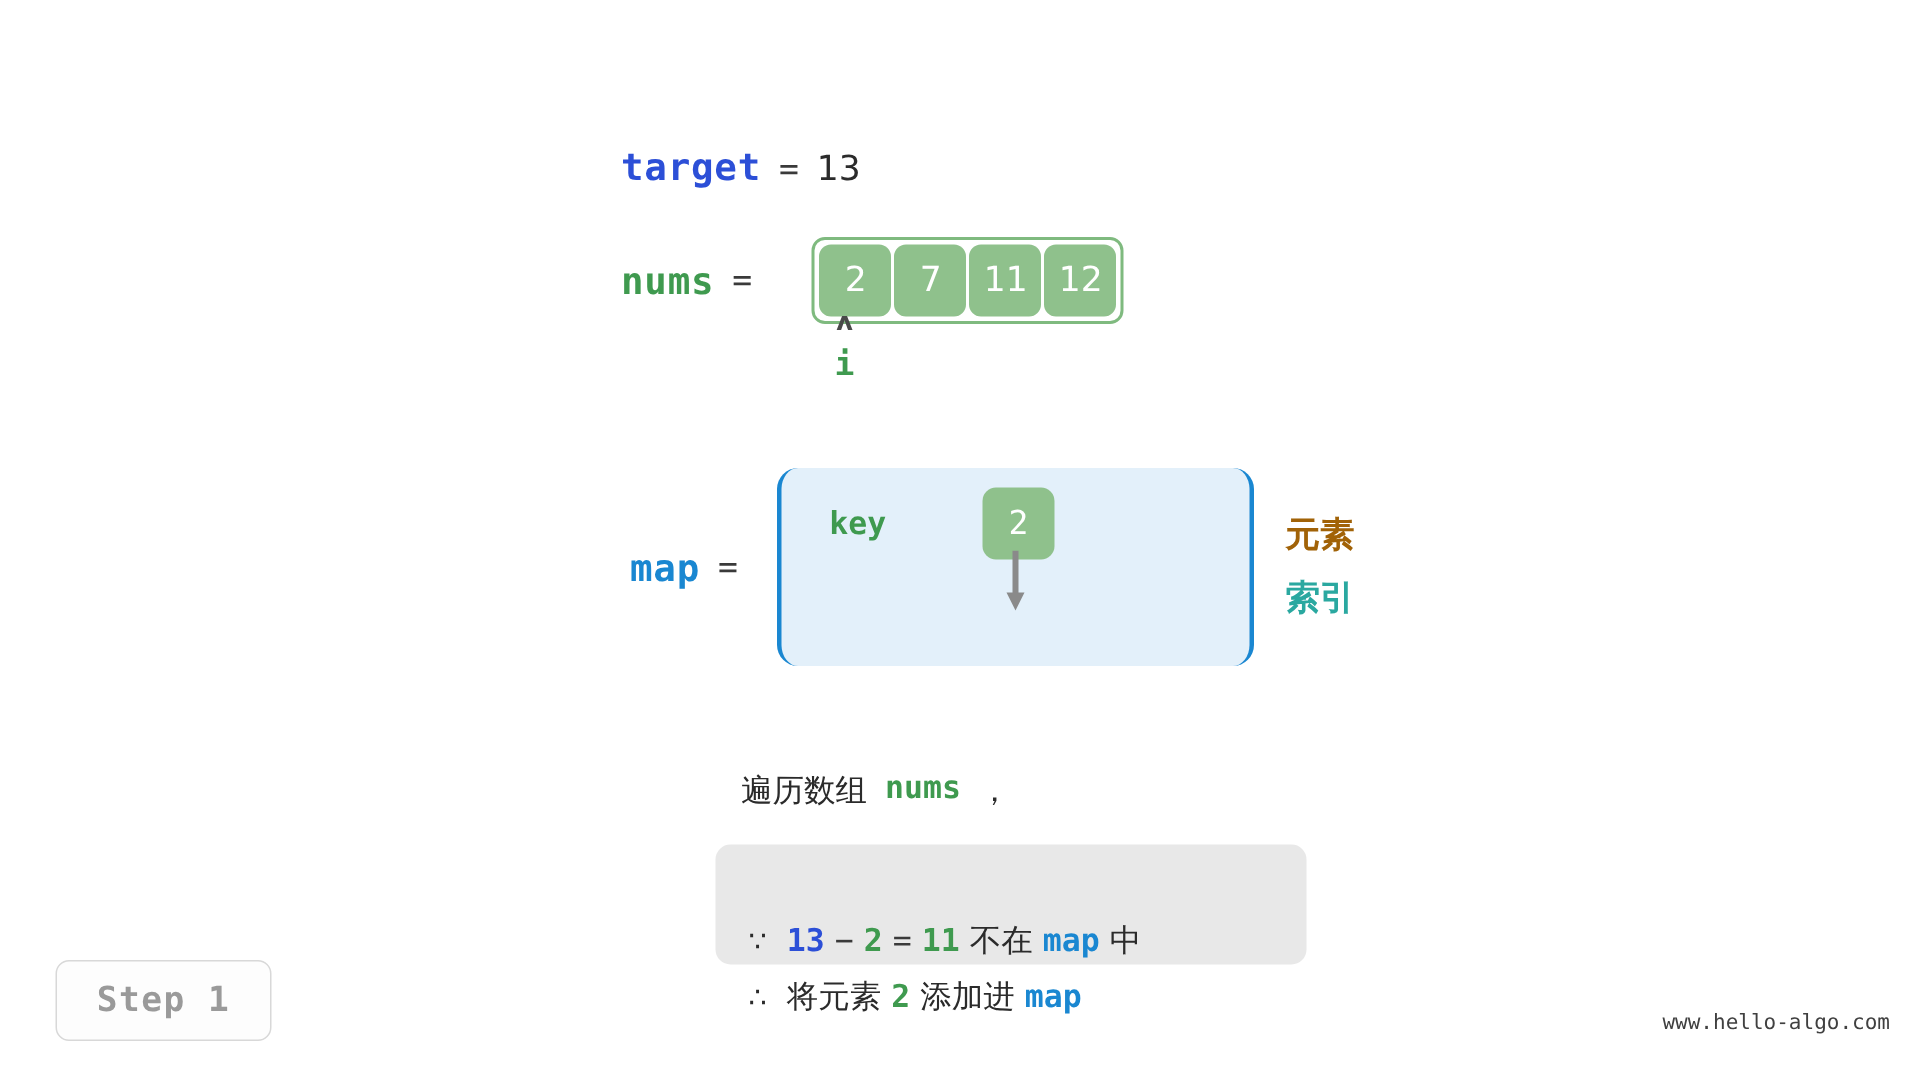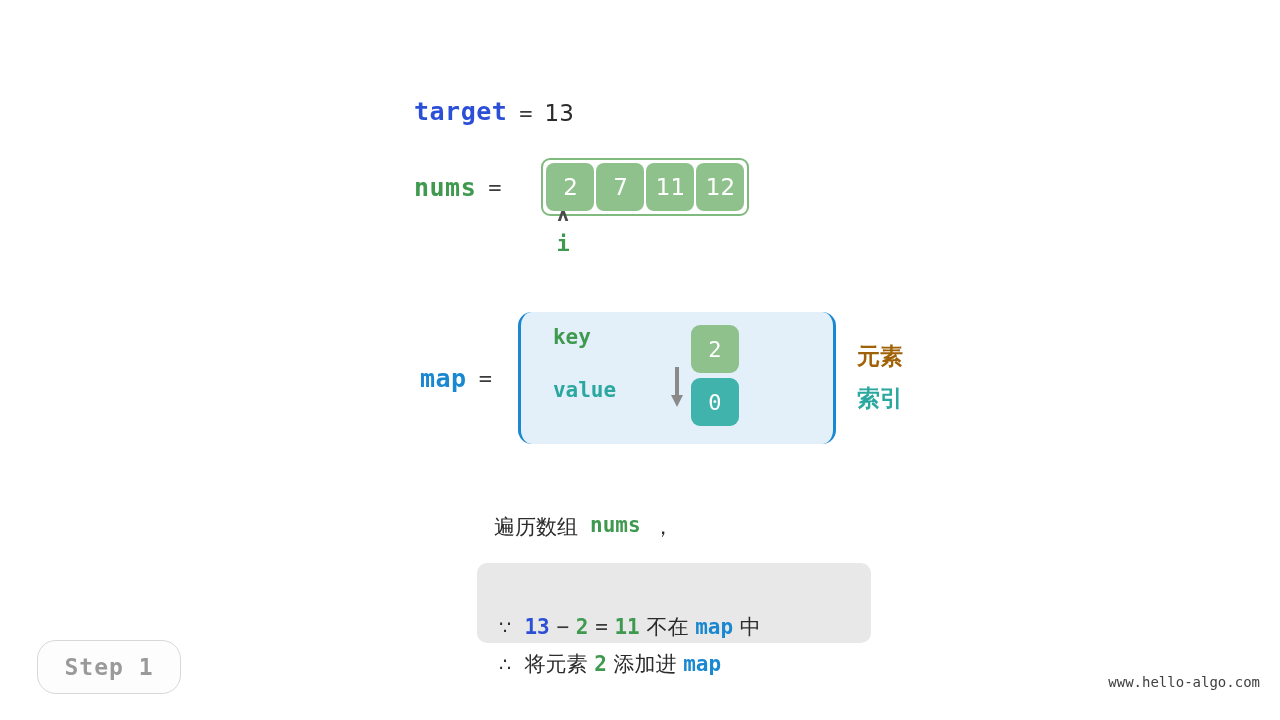--- a/index.html
+++ b/index.html
@@ -140,21 +140,21 @@
     height: 132px;
     background: #e3f0fa;
     border-left: 3px solid #1a87d1;
     border-right: 3px solid #1a87d1;
     border-radius: 14px;
     position: relative;
   }
   .map-line {
     position: absolute;
     display: flex;
-    gap: 36px;
+    align-items: center;
   }
   #map-key-line  { left: 32px; top: 13px;  }
   #map-val-line  { left: 32px; top: 66px;  }
 
   .map-label {
     font-family: "DejaVu Sans Mono", monospace;
     font-size: 21px;
     font-weight: bold;
     width: 86px;
   }
@@ -251,21 +251,21 @@
   .tok.dark  { color: #3a3a3a; font-weight: normal; }
 
   
   #step-badge {
     position: absolute;
     left: 37px;
     top: 640px;
     width: 142px;
     height: 52px;
     border: 1px solid #d8d8d8;
-    border-radius: 19px;
+    border-radius: 9px;
     display: flex;
     align-items: center;
     justify-content: center;
     background: #fdfdfd;
   }
   #step-badge span {
     font-family: "DejaVu Sans Mono", monospace;
     font-size: 23px;
     font-weight: bold;
     color: #9a9a9a;
@@ -310,24 +310,20 @@
 <div id="map-row">
   <span class="var-name">map</span>
   <span class="eq">=</span>
   <div id="map-box">
 
     <div class="map-line" id="map-key-line">
       <span class="map-label key">key</span>
       <span class="map-cell key-cell">2</span>
     </div>
 
-    <div class="map-line" id="map-val-line">
-      <span class="map-label value">value</span>
-      <span class="map-cell value-cell">0</span>
-    </div>
 
     <svg id="map-arrow" viewBox="0 0 16 42">
       <line x1="8" y1="0" x2="8" y2="30" stroke="#8a8a8a" stroke-width="4"></line>
       <polygon points="8,40 2,28 14,28" fill="#8a8a8a"></polygon>
     </svg>
 
   </div>
 </div>
 
 <div id="legend-element">元素</div>

